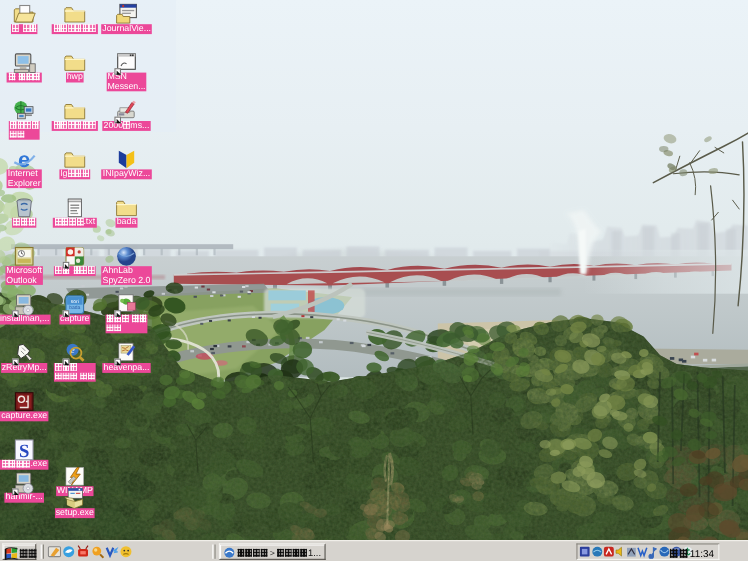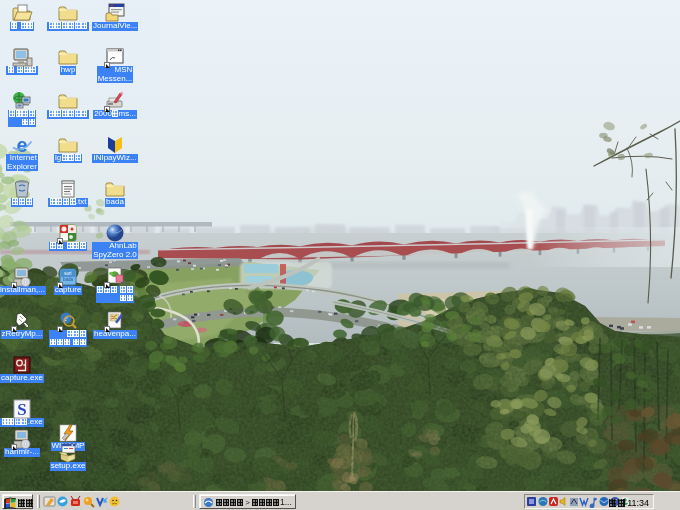--- a/index.html
+++ b/index.html
@@ -1,19 +1,19 @@
 <!DOCTYPE html>
 <html><head><meta charset="utf-8"><style>
 *{margin:0;padding:0;box-sizing:border-box}
 html,body{width:680px;height:510px;overflow:hidden;font-family:"Liberation Sans",sans-serif}
 #scr{position:relative;width:680px;height:510px;background:#dce6e5}
 #wall{position:absolute;left:0;top:0}
 .ic{position:absolute;width:46px;text-align:center}
 .ig{margin:0 auto;width:22px;height:22px;position:relative}
-.lb{display:table;margin:-2px auto 0;background:#3b82f6;color:#fff;font-size:8px;line-height:8.5px;padding:0 1px;white-space:nowrap;text-align:right}
+.lb{display:table;margin:-2px auto 0;background:#ec4899;color:#fff;font-size:8px;line-height:8.5px;padding:0 1px;white-space:nowrap;text-align:left}
 .kb{display:inline-block;width:6px;height:6.5px;margin:0 0.3px;vertical-align:-0.5px;background-image:repeating-linear-gradient(90deg,rgba(255,255,255,0.95) 0 1px,rgba(255,255,255,0.15) 1px 2.5px),repeating-linear-gradient(0deg,rgba(255,255,255,0.9) 0 1px,rgba(255,255,255,0.1) 1px 3px)}
 .ks{display:inline-block;width:3px}
 .kd{display:inline-block;background-color:rgba(20,20,20,0.30);background-image:repeating-linear-gradient(90deg,rgba(10,10,10,0.95) 0 1.3px,rgba(10,10,10,0.1) 1.3px 2.6px),repeating-linear-gradient(0deg,rgba(10,10,10,0.9) 0 1.2px,rgba(10,10,10,0.08) 1.2px 3px)}
 </style></head><body>
 <div id="scr">
 <div id="wall"><svg width="680" height="510" viewBox="0 0 680 510">
         <defs>
 <linearGradient id="sky" x1="0" y1="0" x2="0" y2="1">
 <stop offset="0" stop-color="#ebf3f8"></stop>
             <stop offset="0.45" stop-color="#e7eff3"></stop>
@@ -1517,20 +1517,30 @@
         </svg></div>
       <span class="lb"><span class="kb"></span><span class="kb"></span><span class="kb"></span><span class="kb"></span>.txt</span>
     </div>
     <div class="ic" style="left:92px;top:178px">
       <div class="ig"><svg width="22" height="22">
           <path d="M2,6 L2,18 L20,18 L20,8 L10,8 L8,5 L3,5 Z" fill="#f2dd8a" stroke="#8a7430" stroke-width="0.8"></path>
           <path d="M2,8 L20,8" stroke="#fff6c8" stroke-width="1.2"></path>
         </svg></div>
       <span class="lb">bada</span>
     </div>
+    <div class="ic" style="left:-1px;top:222px">
+      <div class="ig"><svg width="22" height="22">
+          <rect x="3" y="3" width="16" height="16" fill="#d8d092" stroke="#887830"></rect>
+          <rect x="5" y="5" width="12" height="7" fill="#f8f8f0"></rect>
+          <circle cx="8.5" cy="8.5" r="2.8" fill="#fff" stroke="#555" stroke-width="0.7"></circle>
+          <path d="M8.5,8.5 L8.5,6.5 M8.5,8.5 L10,9" stroke="#333" stroke-width="0.7"></path>
+          <rect x="5" y="13.5" width="12" height="3.5" fill="#c8b858"></rect>
+        </svg></div>
+      <span class="lb">Microsoft<br>Outlook</span>
+    </div>
     <div class="ic" style="left:45px;top:222px">
       <div class="ig"><svg width="22" height="22">
           <rect x="3" y="3" width="16" height="16" rx="2" fill="#f8f8f4" stroke="#884"></rect>
           <path d="M3,3 h8 v8 h-8 Z" fill="#d03028"></path>
           <circle cx="7" cy="7" r="2.5" fill="#f8f0e8"></circle>
           <path d="M11,11 h8 v6 q0,2 -2,2 h-6 Z" fill="#3a8838"></path>
           <circle cx="14" cy="15" r="2" fill="#e8e8d8"></circle>
           <path d="M11,3 h6 q2,0 2,2 v6 h-8 Z" fill="#f0ece4"></path>
           <circle cx="15" cy="7" r="1.5" fill="#c04038"></circle>
         </svg><span style="position:absolute;left:0;bottom:0;width:6px;height:6px;background:#fff;border:0.5px solid #777">

